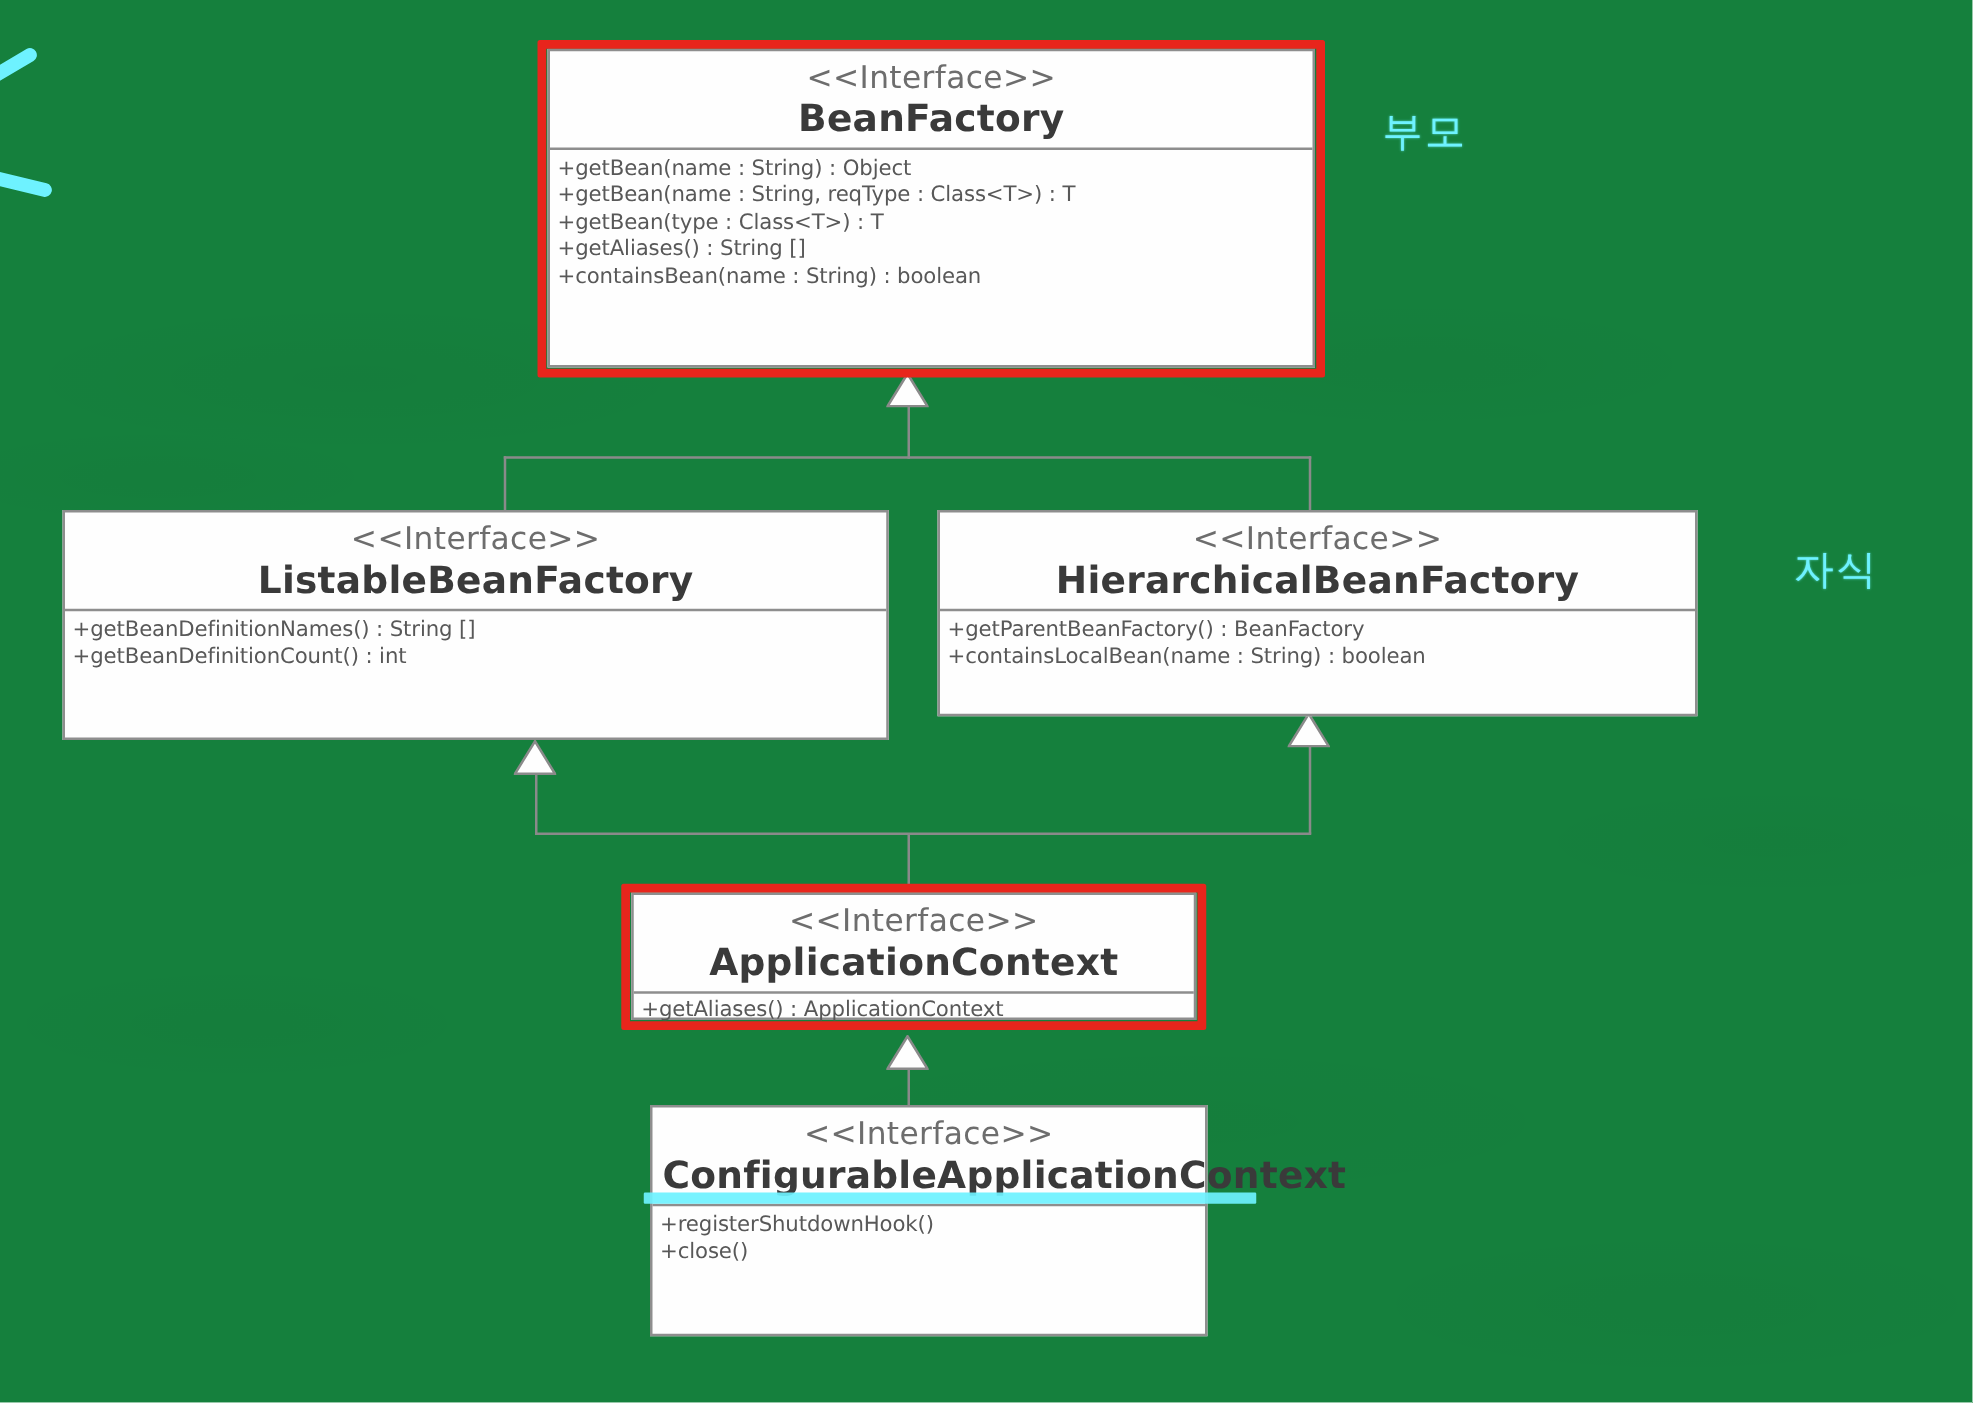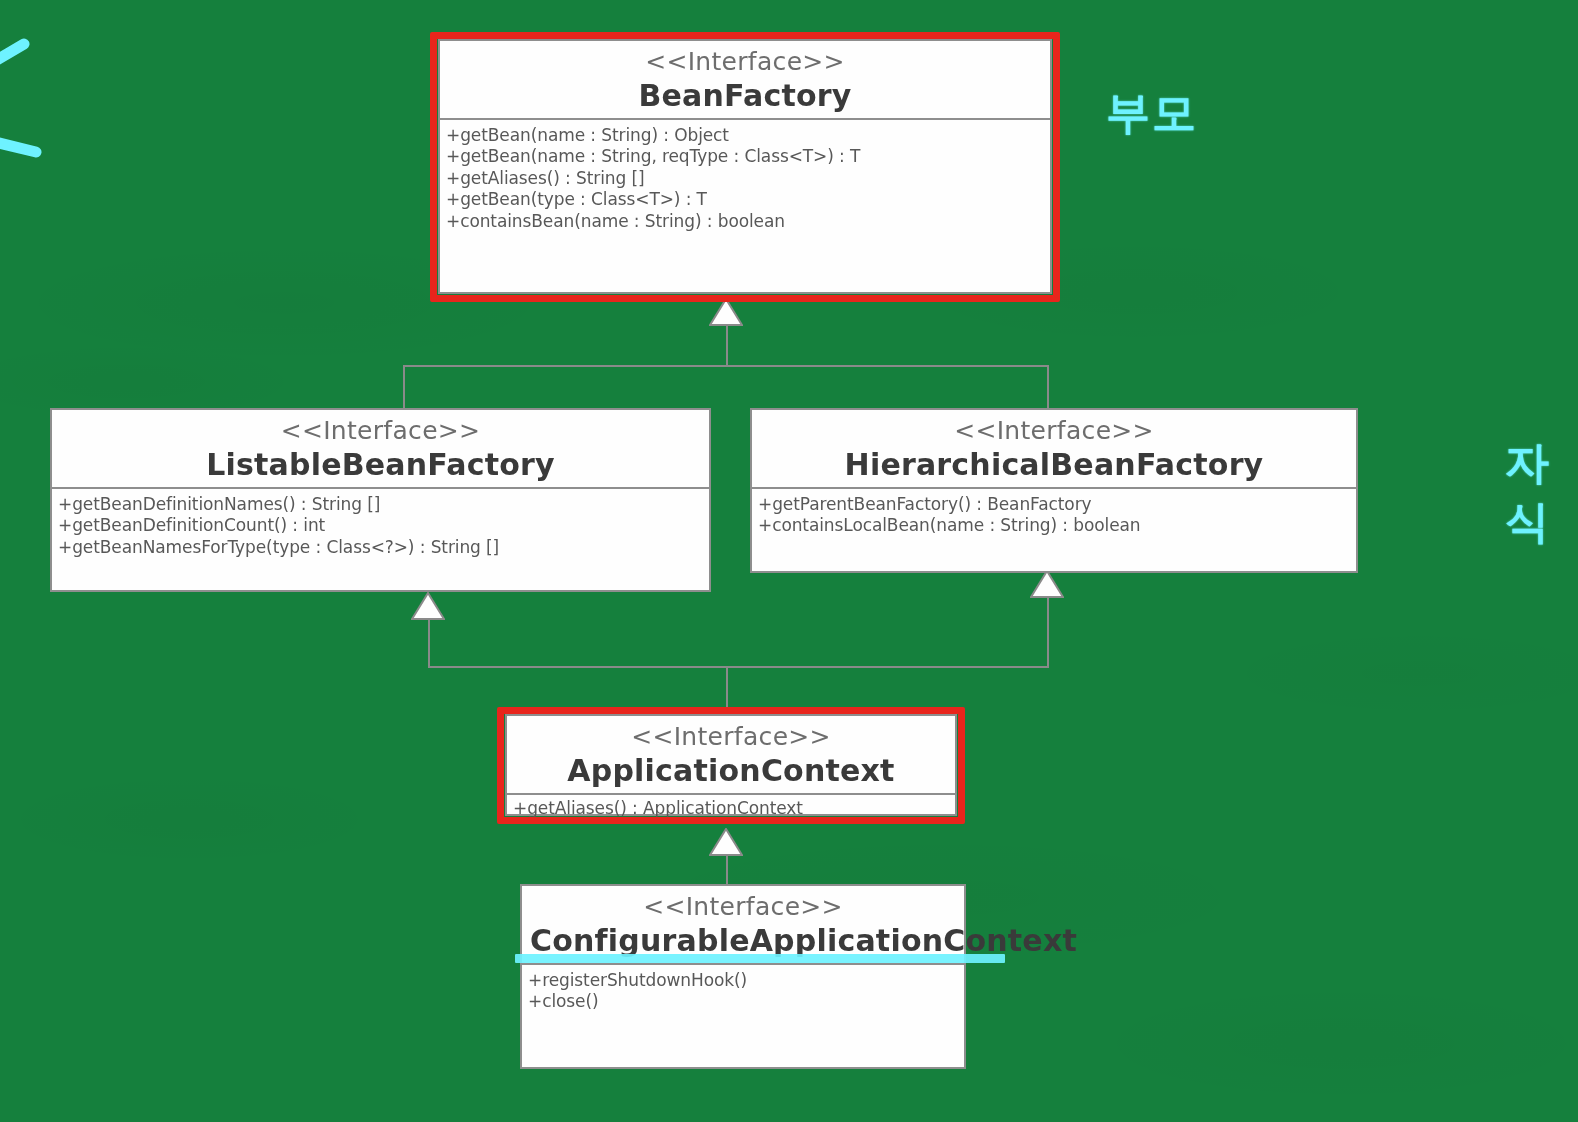--- a/index.html
+++ b/index.html
@@ -92,22 +92,22 @@
   .gen-triangle {
     position: absolute;
     width: 34px;
     height: 28px;
   }
 
   
   .cyan-text {
     position: absolute;
     color: #6ef2ff;
-    font-weight: bold;
-    font-size: 44px;
+    font-weight: normal;
+    font-size: 32px;
     letter-spacing: 2px;
     text-shadow: 0 0 2px rgba(110,242,255,0.8);
   }
   .cyan-underline {
     position: absolute;
     height: 9px;
     background: #6ef2ff;
     opacity: 0.92;
     border-radius: 1px;
   }
@@ -149,36 +149,35 @@
   </svg>
 
   <div class="uml-box" style="left:438px; top:39px; width:614px; height:255px;">
     <div class="box-header">
       <div class="stereotype">&lt;&lt;Interface&gt;&gt;</div>
       <div class="class-name">BeanFactory</div>
     </div>
     <div class="box-body">
       <div class="member">+getBean(name : String) : Object</div>
       <div class="member">+getBean(name : String, reqType : Class&lt;T&gt;) : T</div>
+      <div class="member">+getBean(type : Class&lt;T&gt;) : T</div>
       <div class="member">+getAliases() : String []</div>
-      <div class="member">+getBean(type : Class&lt;T&gt;) : T</div>
       <div class="member">+containsBean(name : String) : boolean</div>
     </div>
   </div>
   <div class="red-highlight" style="left:430px; top:32px; width:630px; height:270px;"></div>
 
   <div class="uml-box" style="left:50px; top:408px; width:661px; height:184px;">
     <div class="box-header">
       <div class="stereotype">&lt;&lt;Interface&gt;&gt;</div>
       <div class="class-name">ListableBeanFactory</div>
     </div>
     <div class="box-body">
       <div class="member">+getBeanDefinitionNames() : String []</div>
       <div class="member">+getBeanDefinitionCount() : int</div>
-      <div class="member">+getBeanNamesForType(type : Class&lt;?&gt;) : String []</div>
     </div>
   </div>
 
   <div class="uml-box" style="left:750px; top:408px; width:608px; height:165px;">
     <div class="box-header">
       <div class="stereotype">&lt;&lt;Interface&gt;&gt;</div>
       <div class="class-name">HierarchicalBeanFactory</div>
     </div>
     <div class="box-body">
       <div class="member">+getParentBeanFactory() : BeanFactory</div>
@@ -205,19 +204,19 @@
     <div class="box-body">
       <div class="member">+registerShutdownHook()</div>
       <div class="member">+close()</div>
     </div>
   </div>
 
   <div class="cyan-underline" style="left:515px; top:954px; width:490px;"></div>
 
   <div class="cyan-text" style="left:1106px; top:84px;">부모</div>
 
-  <div class="cyan-text" style="left:1505px; top:434px;">자식</div>
+  <div class="cyan-text" style="left:1435px; top:434px;">자식</div>
 
   <svg class="cyan-arrow" style="left:-34px; top:18px;" width="110" height="145" viewBox="0 0 110 145">
     <polyline points="58,26 4,58 22,92 4,118 70,134" fill="none" stroke="#6ef2ff" stroke-width="11" stroke-linecap="round" stroke-linejoin="round"></polyline>
   </svg>
 
 </div>
 
 </body></html>

